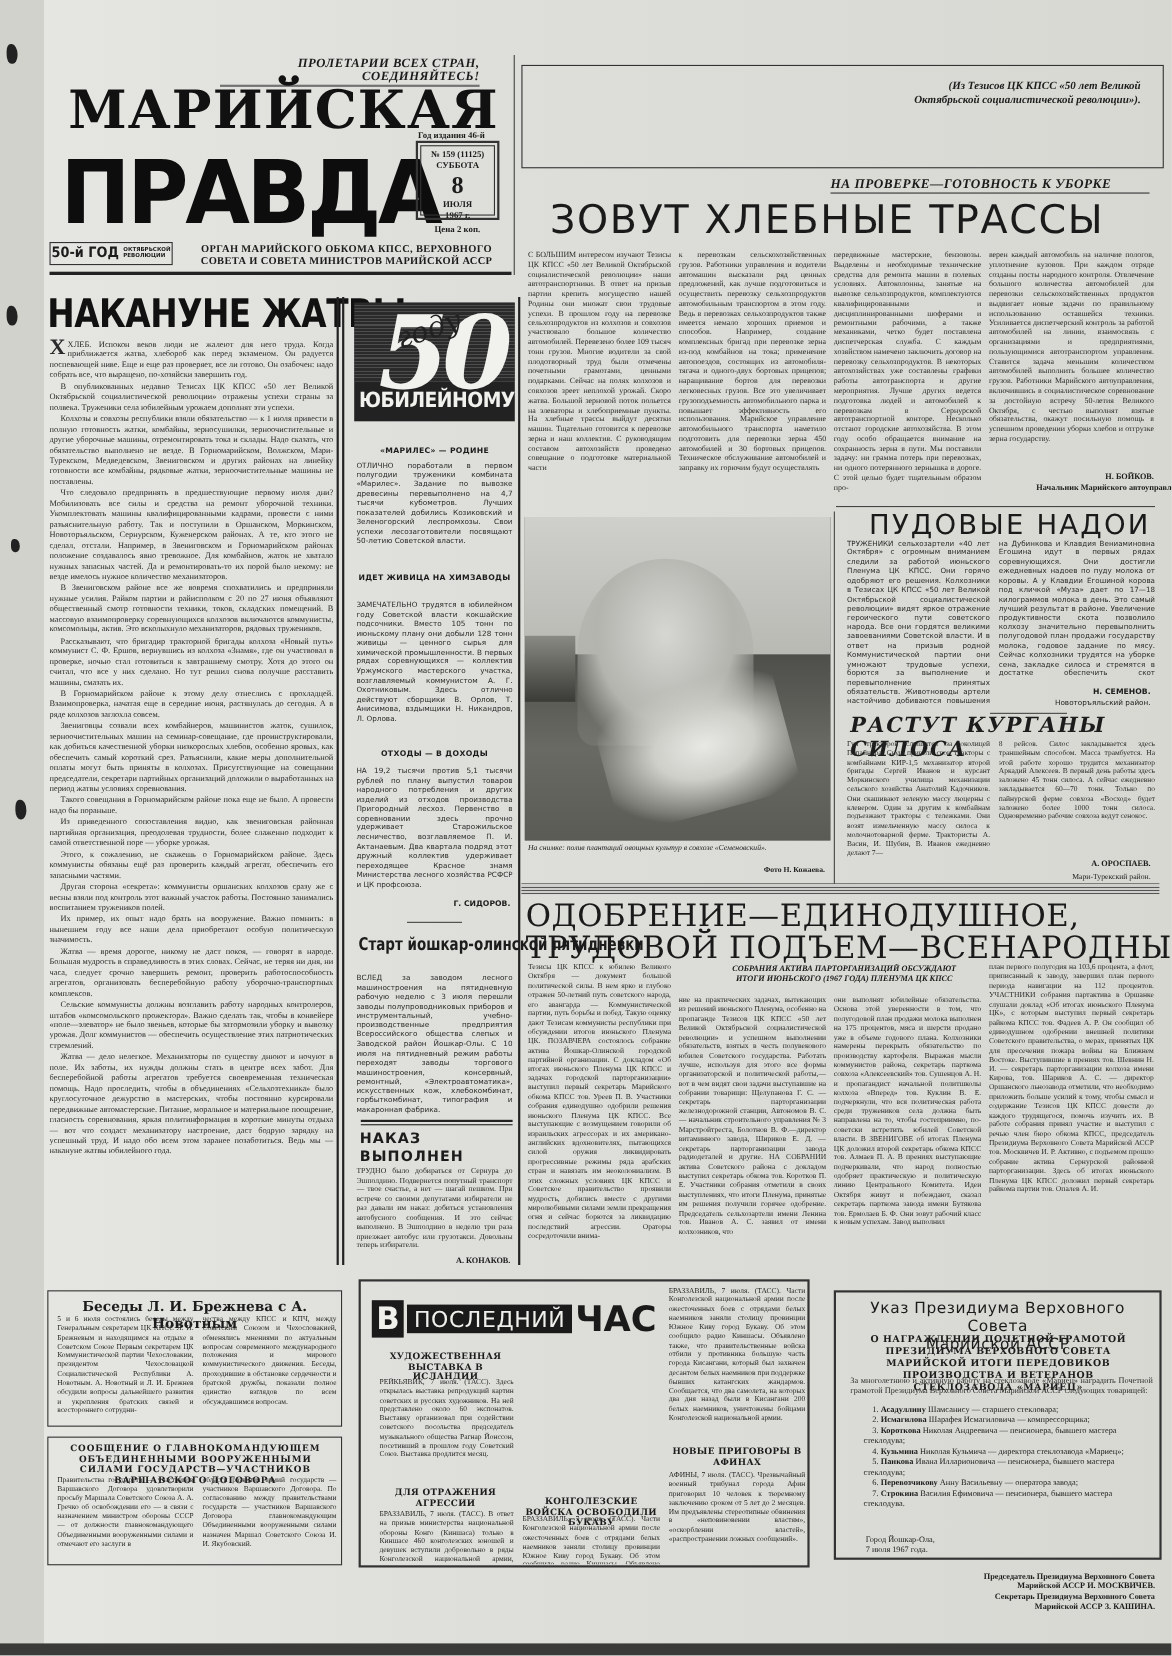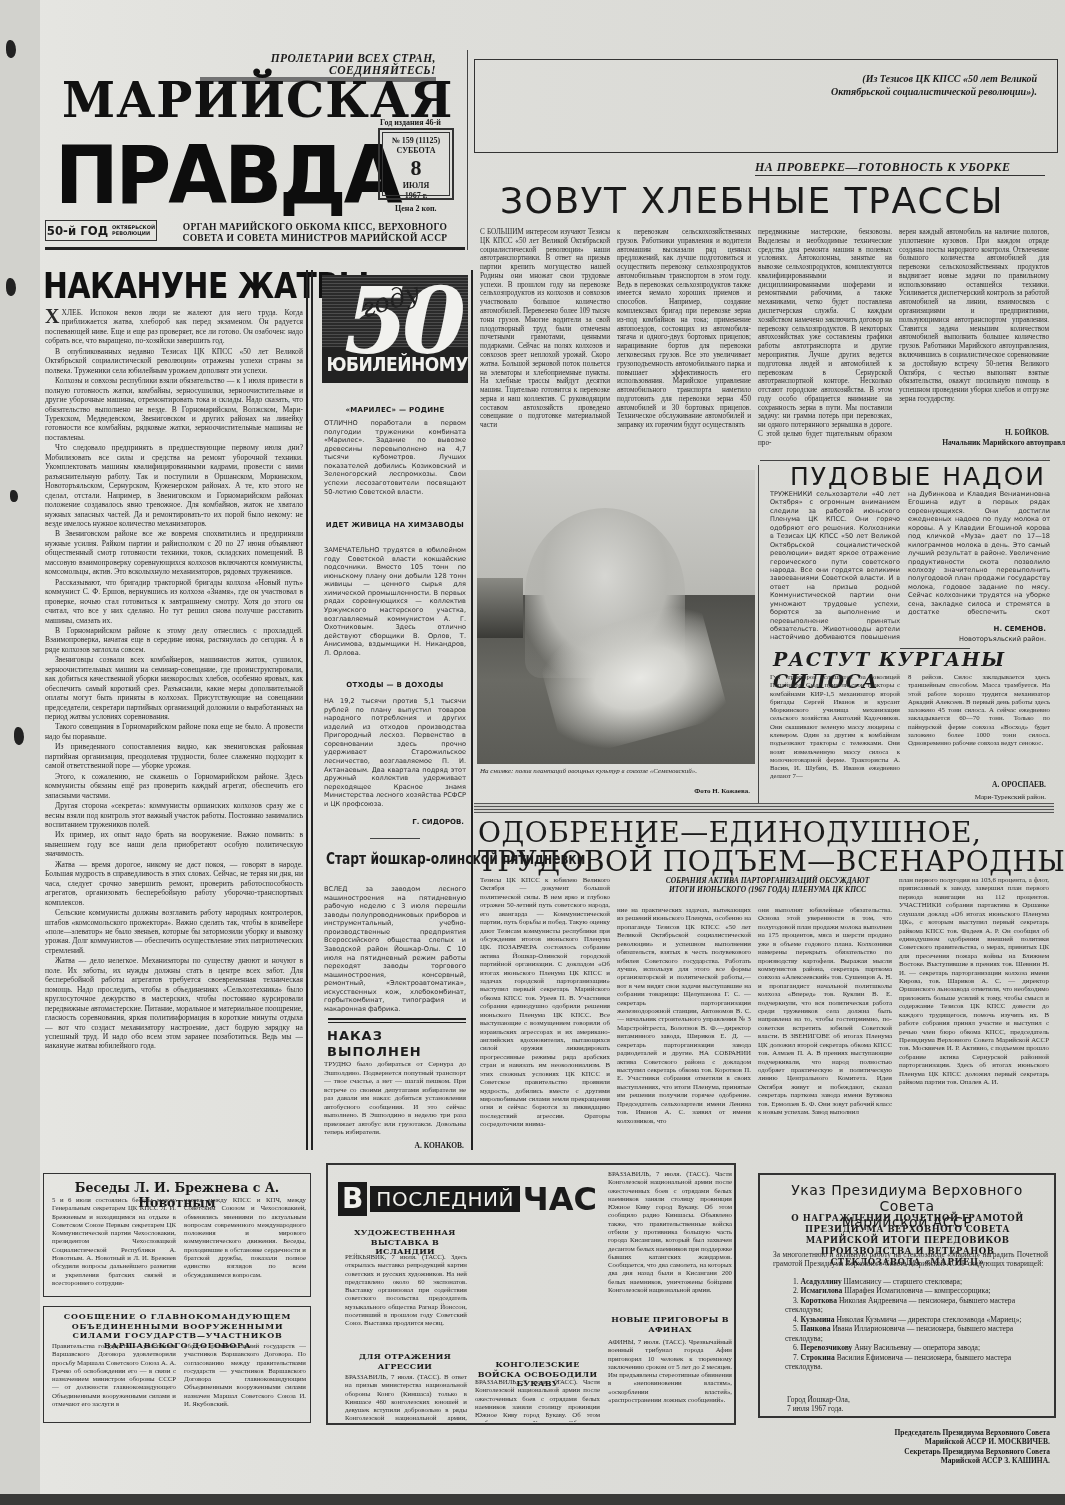--- a/index.html
+++ b/index.html
@@ -13,21 +13,21 @@
   }
   .abs { position: absolute; }
   .page-shade {
     position: absolute; inset: 0;
     background: linear-gradient(90deg, #e6e6e2 0%, #dededa 40%, #d8d8d3 100%);
   }
   .left-margin { position:absolute; left:0; top:0; width:40px; height:1505px; background:#d2d2cd; }
   .punch { position:absolute; width:10px; height:18px; background:#222; border-radius:40% 60% 50% 50%; }
 
   
-  .slogan { left:200px; top:52px; width:236px; font-style:italic; font-weight:bold; font-size:11.5px; letter-spacing:.5px; border-bottom:5px solid #737373; text-align:right; padding-bottom:1px; }
+  .slogan { left:200px; top:52px; width:236px; font-style:italic; font-weight:bold; font-size:11.5px; letter-spacing:.5px; border-bottom:2px solid #737373; text-align:right; padding-bottom:1px; }
   .title-1 { left:62px; top:72px; font-family:"DejaVu Serif", serif; font-weight:bold; font-size:48px; letter-spacing:1px; color:#111; }
   .title-2 { left:55px; top:128px; font-family:"DejaVu Sans", sans-serif; font-weight:900; font-size:76px; letter-spacing:-3px; color:#0d0d0d; transform:scaleY(1.05); transform-origin:top left; }
   .year-ed { left:380px; top:118px; font-size:8px; font-weight:bold; }
   .issue-box { left:378px; top:128px; width:76px; height:72px; border:2px solid #333; outline:1px solid #333; outline-offset:-5px; text-align:center; font-size:8px; font-weight:bold; padding-top:6px; line-height:1.2; }
   .issue-box .day { font-size:22px; line-height:1; margin:2px 0; }
   .price { left:395px; top:204px; font-size:8px; font-weight:bold; }
   .anniv-box { left:45px; top:220px; width:112px; height:21px; border:1px solid #333; display:flex; align-items:center; justify-content:center; gap:4px; }
   .anniv-box .big { font-family:"DejaVu Sans Condensed","DejaVu Sans",sans-serif; font-weight:bold; font-size:13px; }
   .anniv-box .small { font-family:"DejaVu Sans",sans-serif; font-size:5px; font-weight:bold; line-height:1.1; }
   .organ { left:165px; top:222px; width:300px; font-size:9.5px; font-weight:bold; text-align:center; line-height:1.15; letter-spacing:.3px; }

